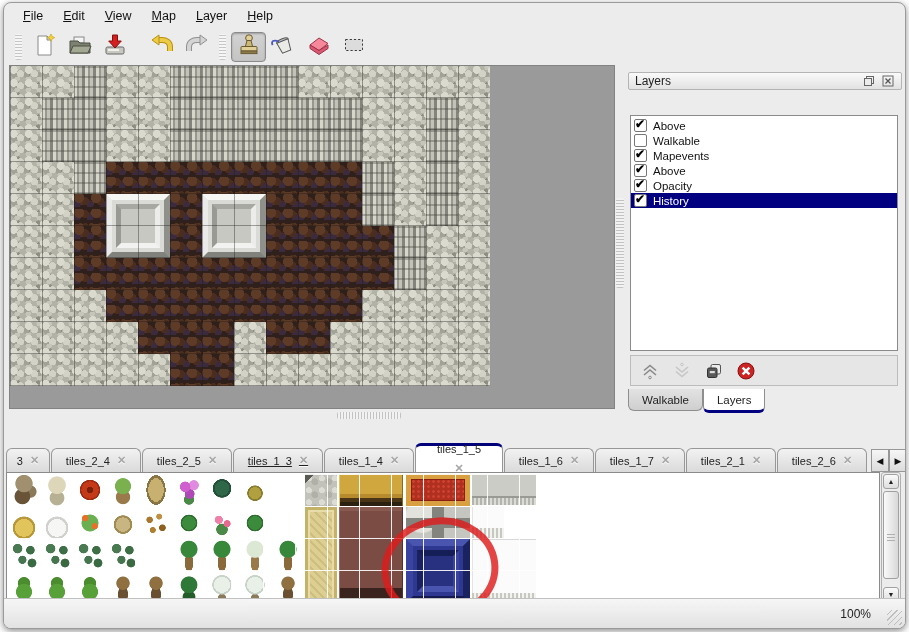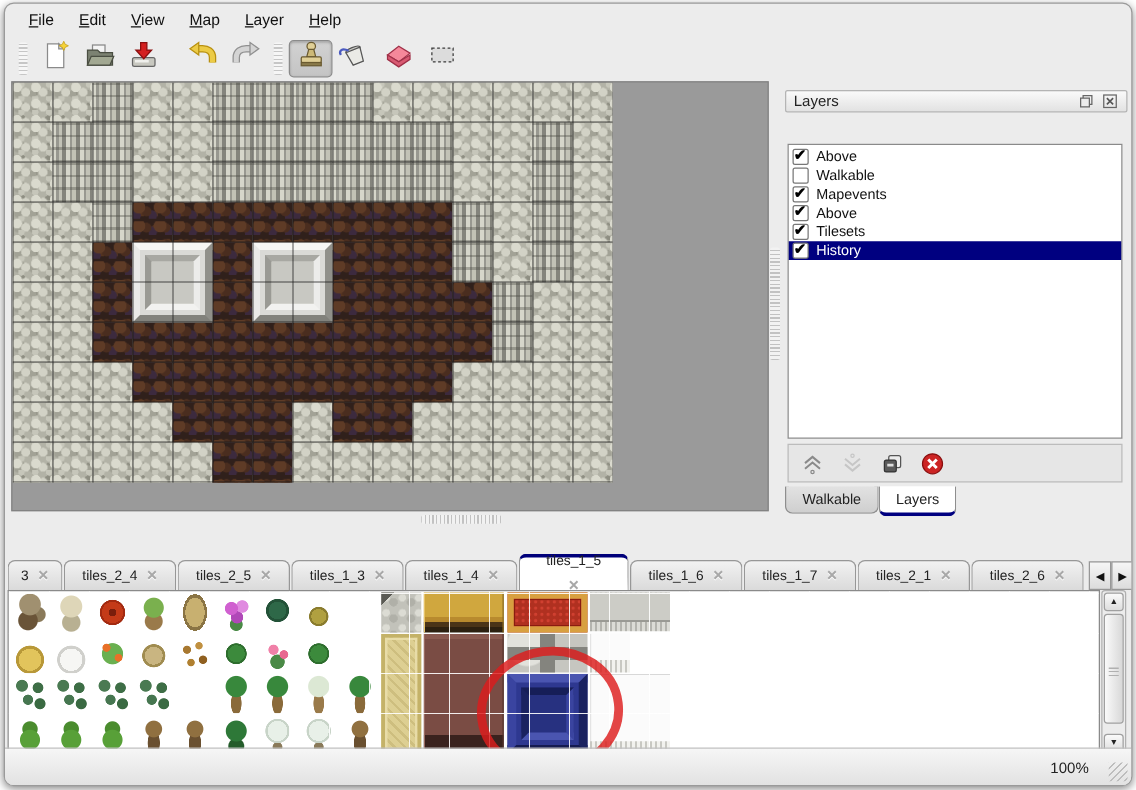--- a/index.html
+++ b/index.html
@@ -408,21 +408,21 @@
       <div class="layer-row">
         <div class="cbx on"></div>
         <span>Mapevents</span>
       </div>
       <div class="layer-row">
         <div class="cbx on"></div>
         <span>Above</span>
       </div>
       <div class="layer-row">
         <div class="cbx on"></div>
-        <span>Tilesets</span>
+        <span>Opacity</span>
       </div>
       <div class="layer-row sel">
         <div class="cbx on"></div>
         <span>History</span>
       </div>
     </div>
 
   <div class="layerbtns">
       <div class="lb">
         <svg width="20" height="20" viewBox="0 0 20 20">
@@ -463,21 +463,21 @@
         <span class="tabx">✕</span>
       </div>
       <div class="ttab" style="left: 47px; width: 90px;">
         <span>tiles_2_4</span>
         <span class="tabx">✕</span>
       </div>
       <div class="ttab" style="left: 138px; width: 90px;">
         <span>tiles_2_5</span>
         <span class="tabx">✕</span>
       </div>
-      <div class="ttab" style="left: 229px; width: 90px;">
+      <div class="ttab" style="left: 229px; width: 90px; text-decoration: underline;">
         <span>tiles_1_3</span>
         <span class="tabx">✕</span>
       </div>
       <div class="ttab" style="left: 320px; width: 90px;">
         <span>tiles_1_4</span>
         <span class="tabx">✕</span>
       </div>
       <div class="ttab active" style="left: 411px; width: 88px; flex-direction: column;">
         <span>tiles_1_5</span>
         <span class="tabx">✕</span>

